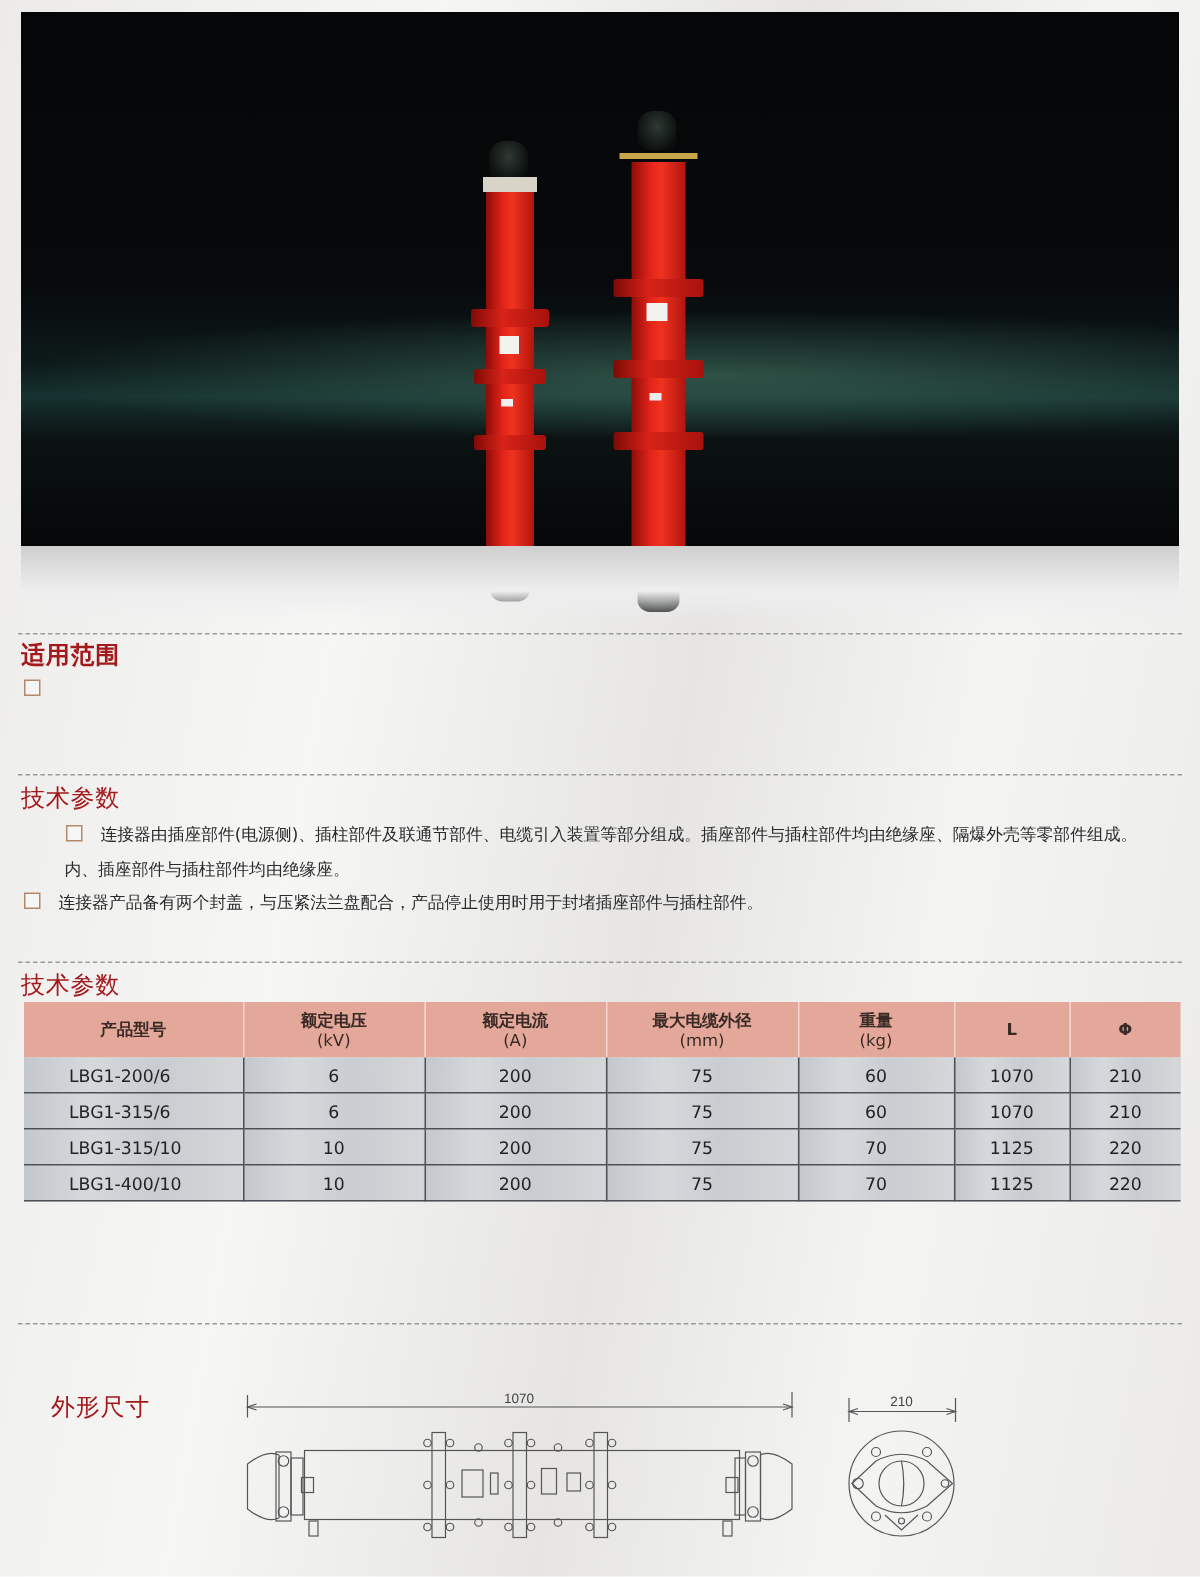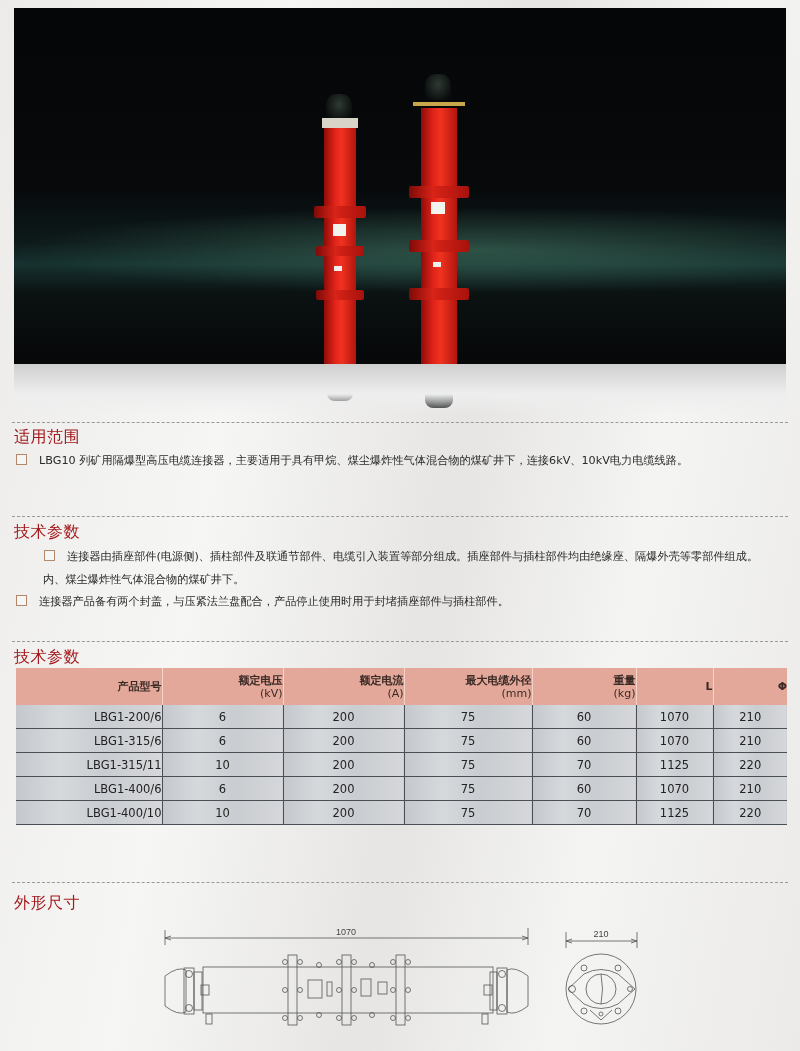--- a/index.html
+++ b/index.html
@@ -47,28 +47,28 @@
     display:inline-block; width:9px; height:9px; border:1px solid #b3876a; margin-right:12px; vertical-align:-1px;
     background:rgba(255,255,255,0.4);
   }
   .indent { padding-left:24px; }
   table.spec {
     position:absolute; left:16px; top:668px; width:771px; border-collapse:collapse;
     font-size:11.5px; color:#222;
   }
   table.spec th {
     background:#e4a89a; font-weight:bold; height:37px; line-height:13px;
-    border-right:1px solid #f4d4cb; font-size:11px; color:#3a2a26; padding:0;text-align:right;
+    border-right:1px solid #f4d4cb; font-size:11px; color:#3a2a26; padding:0;
   }
   table.spec th:last-child { border-right:none; }
   table.spec td {
     background: linear-gradient(90deg, #c4c8cd 0%, #d6d9dc 30%, #c9ccd0 60%, #d5d7da 100%);
     height:23px; text-align:center; border-right:1px solid #4a4f55; border-bottom:1px solid #4a4f55; padding:0;
   }
-  table.spec td:first-child { text-align:right; padding-left:30px;margin-left:37px; }
+  table.spec td:first-child { text-align:left; padding-left:30px;margin-left:37px; }
   table.spec td:last-child { border-right:none; }
   .drawing { position:absolute; left:0; top:880px; width:800px; height:171px; }
 </style>
 </head>
 <body>
 
 <div class="photo">
 
   <div class="connector" style="left:300px; top:86px; width:60px; height:300px;">
     <div class="bell" style="left:12px; top:0; width:26px; height:26px;"></div>
@@ -92,32 +92,32 @@
     <div class="flange" style="left:2px; top:166px; width:60px; height:12px;"></div>
     <div class="label" style="left:26px; top:188px; width:8px; height:5px; background:#eee;"></div>
     <div class="flange" style="left:2px; top:214px; width:60px; height:12px;"></div>
     <div class="flange" style="left:8px; top:300px; width:48px; height:8px; background:#1b1b1b;"></div>
     <div class="bell" style="left:18px; top:308px; width:28px; height:26px;"></div>
   </div>
 </div>
 <div class="floor"></div>
 
 <div class="section-sep" style="top:422px;"></div>
-<div class="section-title" style="top:427px;">适用范围</div>
+<div class="section-title" style="top:427px;font-weight:bold;">适用范围</div>
 <div class="bullet-line" style="left:16px; top:453px;">
-  <span class="bullet-box"></span><span>LBG10 列矿用隔爆型高压电缆连接器，主要适用于具有甲烷、煤尘爆炸性气体混合物的煤矿井下，连接6kV、10kV电力电缆线路。</span>
+  <span class="bullet-box"></span>
 </div>
 
 <div class="section-sep" style="top:516px;"></div>
 <div class="section-title" style="top:522px;">技术参数</div>
 <div class="bullet-line" style="left:16px; top:549px;padding-left:28px;">
   <span class="bullet-box"></span><span>连接器由插座部件(电源侧)、插柱部件及联通节部件、电缆引入装置等部分组成。插座部件与插柱部件均由绝缘座、隔爆外壳等零部件组成。</span>
 </div>
 <div class="bullet-line indent" style="left:19px; top:572px;">
-  <span>内、煤尘爆炸性气体混合物的煤矿井下。</span>
+  <span>内、插座部件与插柱部件均由绝缘座。</span>
 </div>
 <div class="bullet-line" style="left:16px; top:594px;font-family:Liberation Mono, monospace;">
   <span class="bullet-box"></span><span>连接器产品备有两个封盖，与压紧法兰盘配合，产品停止使用时用于封堵插座部件与插柱部件。</span>
 </div>
 
 <div class="section-sep" style="top:641px;"></div>
 <div class="section-title" style="top:647px;">技术参数</div>
 
 <table class="spec">
   <colgroup>
@@ -153,51 +153,42 @@
     <tr>
       <td>LBG1-315/6</td>
       <td>6</td>
       <td>200</td>
       <td>75</td>
       <td>60</td>
       <td>1070</td>
       <td>210</td>
     </tr>
     <tr>
-      <td>LBG1-315/11</td>
+      <td>LBG1-315/10</td>
       <td>10</td>
       <td>200</td>
       <td>75</td>
       <td>70</td>
       <td>1125</td>
       <td>220</td>
     </tr>
     <tr>
-      <td>LBG1-400/6</td>
-      <td>6</td>
-      <td>200</td>
-      <td>75</td>
-      <td>60</td>
-      <td>1070</td>
-      <td>210</td>
-    </tr>
-    <tr>
       <td>LBG1-400/10</td>
       <td>10</td>
       <td>200</td>
       <td>75</td>
       <td>70</td>
       <td>1125</td>
       <td>220</td>
     </tr>
   </tbody>
 </table>
 
 <div class="section-sep" style="top:882px;"></div>
-<div class="section-title" style="top:893px;">外形尺寸</div>
+<div class="section-title" style="top:928px;margin-left:20px;">外形尺寸</div>
 
 <svg class="drawing" viewBox="0 880 800 171" width="800" height="171">
   <g fill="none" stroke="#555" stroke-width="0.8">
 
     <line x1="165" y1="938" x2="528" y2="938"></line>
     <line x1="165" y1="930" x2="165" y2="945"></line>
     <line x1="528" y1="928" x2="528" y2="945"></line>
     <polyline points="171,936 165,938 171,940"></polyline>
     <polyline points="522,936 528,938 522,940"></polyline>
 

